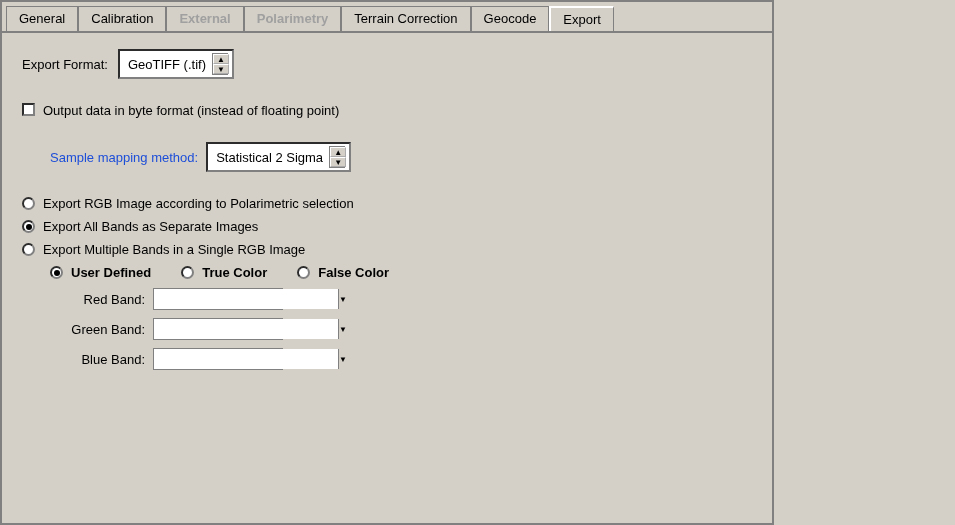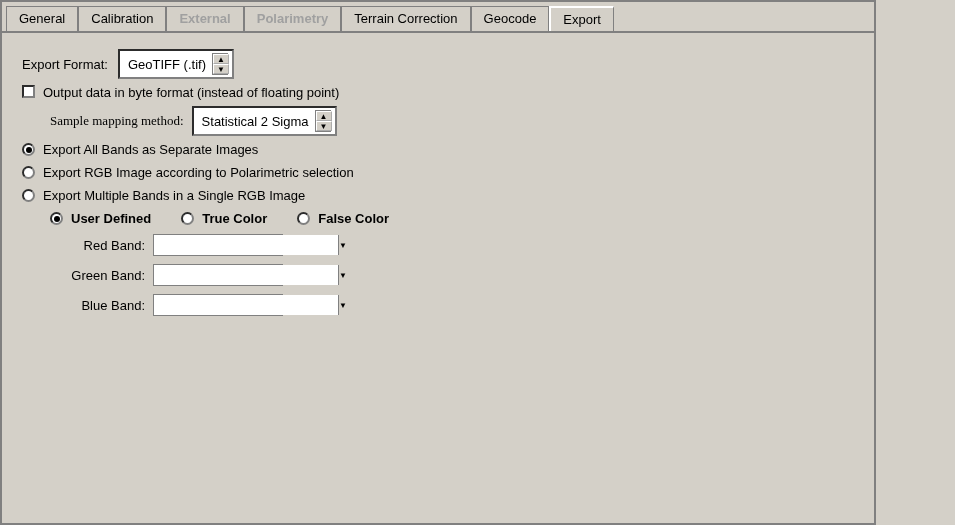--- a/index.html
+++ b/index.html
@@ -13,21 +13,21 @@
     body {
       background: #d4d0c8;
       width: 955px;
       height: 525px;
       display: flex;
       align-items: flex-start;
       justify-content: flex-start;
     }
 
     .window {
-      width: 876px;
+      width: 774px;
       height: 525px;
       background: #d4d0c8;
       border: 2px solid #808080;
       display: flex;
       flex-direction: column;
     }
 
     .tab-bar {
       display: flex;
       flex-direction: row;
@@ -63,21 +63,21 @@
       cursor: default;
       font-weight: bold;
     }
 
     .content {
       flex: 1;
       padding: 16px 20px;
       background: #d4d0c8;
       display: flex;
       flex-direction: column;
-      gap: 6px;
+      gap: 24px;
     }
 
     .row {
       display: flex;
       flex-direction: row;
       align-items: center;
       gap: 10px;
     }
 
     label {
@@ -140,22 +140,21 @@
 
     .sample-row {
       display: flex;
       flex-direction: row;
       align-items: center;
       gap: 8px;
       margin-left: 28px;
     }
 
     .sample-row label {
-      color: #000000;
-      font-family: Liberation Serif, serif;
+      color: #1d4ed8;
     }
 
     .radio-group {
       display: flex;
       flex-direction: column;
       gap: 8px;
     }
 
     .radio-row {
       display: flex;
@@ -282,26 +281,26 @@
         <span>Statistical 2 Sigma</span>
         <div class="spinner-btn">
           <button>▲</button>
           <button>▼</button>
         </div>
       </div>
     </div>
 
     <div class="radio-group" id="radio-group">
     <div class="radio-row">
+          <div class="radio-btn"></div>
+          <label>Export RGB Image according to Polarimetric selection</label>
+        </div>
+        <div class="radio-row">
           <div class="radio-btn selected"></div>
           <label>Export All Bands as Separate Images</label>
-        </div>
-        <div class="radio-row">
-          <div class="radio-btn"></div>
-          <label>Export RGB Image according to Polarimetric selection</label>
         </div>
         <div class="radio-row">
           <div class="radio-btn"></div>
           <label>Export Multiple Bands in a Single RGB Image</label>
         </div>
         <div class="sub-options">
           <div class="sub-radio-row">
             <div class="radio-row">
               <div class="radio-btn selected"></div>
               <label>User Defined</label>

